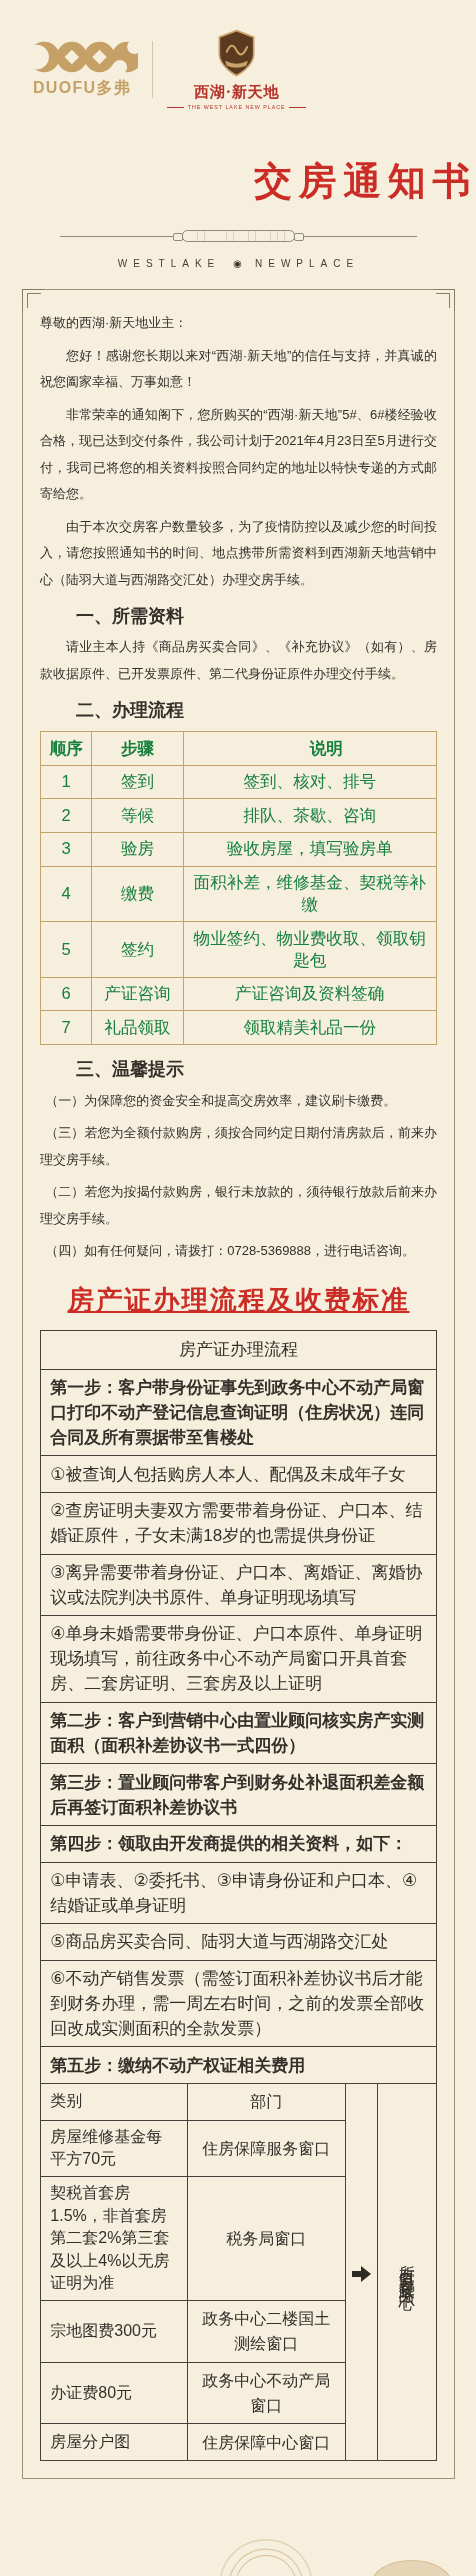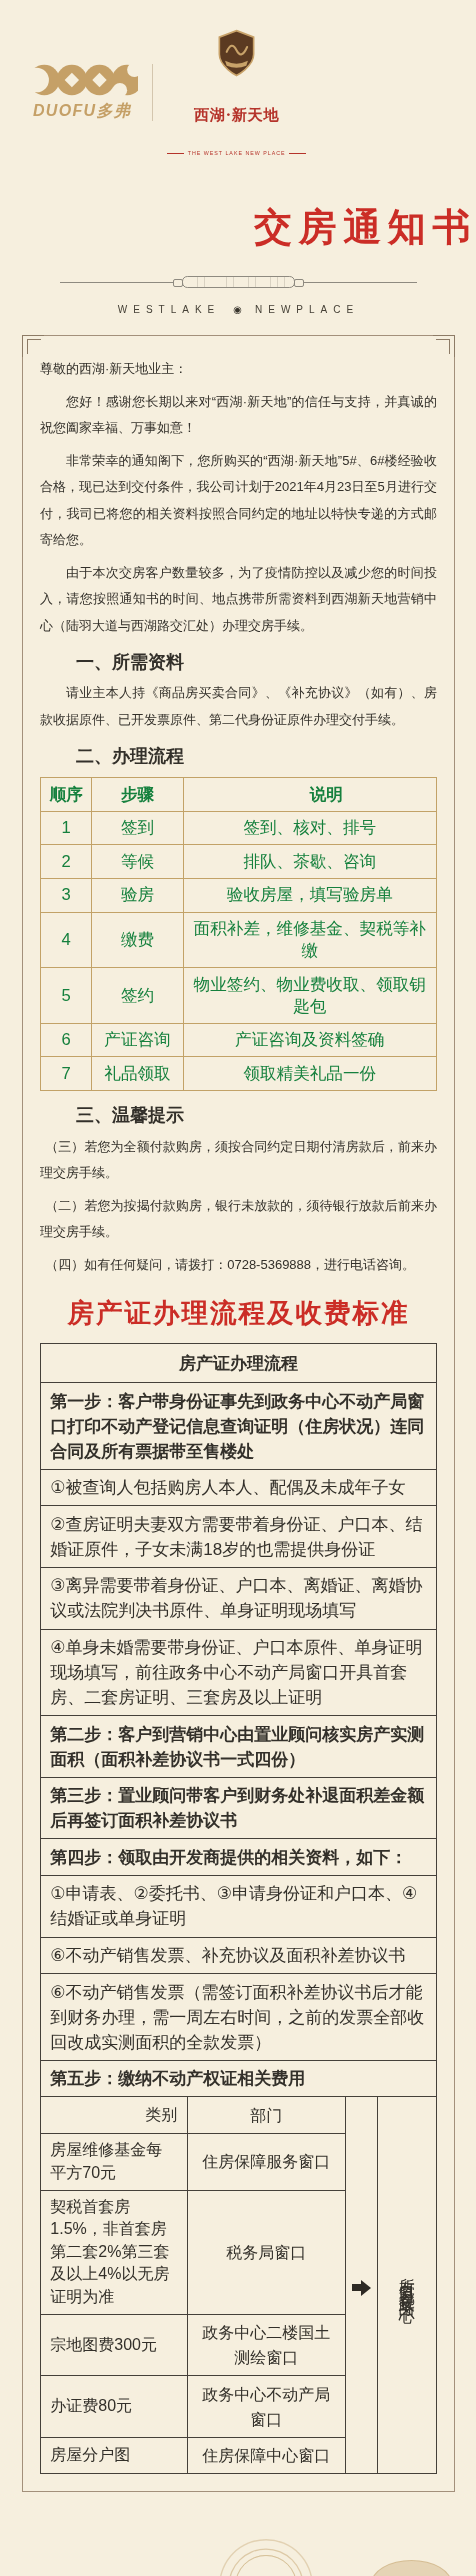--- a/index.html
+++ b/index.html
@@ -3,24 +3,24 @@
 <meta charset="utf-8">
 <style>
   html,body{margin:0;padding:0;}
   body{
     width:477px;height:2576px;overflow:hidden;position:relative;
     background:#f6efde;color:#33302a;
     font-family:"Liberation Sans","DejaVu Sans",sans-serif;
   }
   
   .brand-row{display:flex;align-items:center;justify-content:flex-start;padding:29px 0 0 26.5px;gap:14.6px;}
-  .duofu{display:flex;flex-direction:column;align-items:center;font-style:italic;}
+  .duofu{display:flex;flex-direction:column;align-items:center;}
   .duofu-text{color:#c5a067;font-weight:bold;font-size:16px;letter-spacing:1.3px;margin-top:2.6px;}
   .brand-divider{width:0.7px;height:57px;background:#d4c6ae;}
-  .project{display:flex;flex-direction:column;align-items:center;gap:23px;}
+  .project{display:flex;flex-direction:column;align-items:center;}
   .project-cn{color:#b5332a;font-family:"DejaVu Serif","Liberation Serif",serif;font-weight:bold;font-size:15.2px;margin-top:2px;letter-spacing:0.7px;}
   .project-en{color:#b5332a;font-size:5.3px;letter-spacing:1px;margin-top:1.3px;display:flex;align-items:center;gap:3.3px;}
   .project-en i{display:block;width:17px;height:0.7px;background:#b5332a;}
   .page-title{
     margin:46px 0 0 0;text-align:right;color:#cb2d26;
     font-family:"DejaVu Serif","Liberation Serif",serif;
     font-size:38px;font-weight:bold;letter-spacing:6.6px;
   }
   .hr-wrap{position:relative;height:13.2px;margin:22.5px 60px 0 60px;}
   .hr-line{position:absolute;left:0;right:0;top:6px;height:0.7px;background:#8e8a80;}
@@ -57,27 +57,27 @@
   table{border-collapse:collapse;width:100%;}
   .flow-table{margin:9.3px 0 12px 0;}
   .flow-table td,.flow-table th{
     border:1.3px solid #c2a267;font-size:16.6px;padding:5.3px 4px;text-align:center;color:#15803d;font-weight:normal;
   }
   .flow-table th{font-weight:bold;}
   .flow-table .c-no{width:13%;} .flow-table .c-step{width:23%;} .flow-table .c-desc{width:64%;padding-left:37px;}
   
   .cert-title{
     text-align:center;color:#cb2d26;font-family:"DejaVu Serif","Liberation Serif",serif;
-    font-size:26.5px;font-weight:bold;letter-spacing:2px;margin:17px 0 12px 0;
+    font-size:26.5px;font-weight:bold;letter-spacing:2px;margin:17px 0 12px 0;text-decoration:underline;
   }
   
   .cert-table td{border:1.3px solid #45403a;font-size:17px;line-height:25px;padding:5.3px 9.3px;text-align:left;}
-  .cert-table .thead{font-weight:bold;text-align:center;padding:6.6px 0;}
+  .cert-table .thead{font-weight:normal;text-align:center;padding:6.6px 0;}
   .cert-table .bold{font-weight:bold;}
-  .cert-table .fee-h{font-weight:normal;text-align:right;}
+  .cert-table .fee-h{font-weight:normal;text-align:left;}
   .cert-table .fee-c1{width:37%;font-size:16px;line-height:22.5px;}
   .cert-table .fee-c2{width:40%;text-align:center;font-size:16px;}
   .cert-table .arrow-cell{width:8%;text-align:center;vertical-align:middle;padding:0;}
   .cert-table .side-cell{width:15%;text-align:center;vertical-align:middle;padding:4px 0;}
   .side-note{writing-mode:vertical-rl;display:inline-block;font-size:16px;letter-spacing:3.3px;line-height:1;}
   .arr{display:inline-flex;align-items:center;}
   .arr .arr-bar{display:block;width:9.3px;height:6.6px;background:#2e2a24;}
   .arr .arr-head{display:block;width:0;height:0;border:8.6px solid transparent;border-left:10.6px solid #2e2a24;border-right:0;}
   
   .wm{position:absolute;border:1.3px solid rgba(190,156,98,.55);border-radius:50%;}
@@ -191,20 +191,21 @@
             </tr>
         <tr>
               <td>7</td>
               <td>礼品领取</td>
               <td>领取精美礼品一份</td>
             </tr>
       </tbody>
         </table>
 
       <h2 class="sec">三、温馨提示</h2>
+      <p class="tip">（一）为保障您的资金安全和提高交房效率，建议刷卡缴费。</p>
       <p class="tip">（三）若您为全额付款购房，须按合同约定日期付清房款后，前来办理交房手续。</p>
       <p class="tip">（二）若您为按揭付款购房，银行未放款的，须待银行放款后前来办理交房手续。</p>
       <p class="tip">（四）如有任何疑问，请拨打：0728-5369888，进行电话咨询。</p>
     </div>
 
     <h2 class="cert-title">房产证办理流程及收费标准</h2>
 
     <table class="cert-table">
       <tbody>
           <tr>
@@ -231,21 +232,21 @@
       <tr>
             <td class="bold" colspan="4">第三步：置业顾问带客户到财务处补退面积差金额后再签订面积补差协议书</td>
           </tr>
       <tr>
             <td class="bold" colspan="4">第四步：领取由开发商提供的相关资料，如下：</td>
           </tr>
       <tr>
             <td colspan="4">①申请表、②委托书、③申请身份证和户口本、④结婚证或单身证明</td>
           </tr>
       <tr>
-            <td colspan="4">⑥不动产销售发票、补充协议及面积补差协议书</td>
+            <td colspan="4">⑤商品房买卖合同、陆羽大道与西湖路交汇处</td>
           </tr>
       <tr>
             <td colspan="4">⑥不动产销售发票（需签订面积补差协议书后才能到财务办理，需一周左右时间，之前的发票全部收回改成实测面积的全款发票）</td>
           </tr>
       <tr>
             <td class="bold" colspan="4">第五步：缴纳不动产权证相关费用</td>
           </tr>
 
       <tr>
         <td class="fee-h fee-c1">类别</td>

